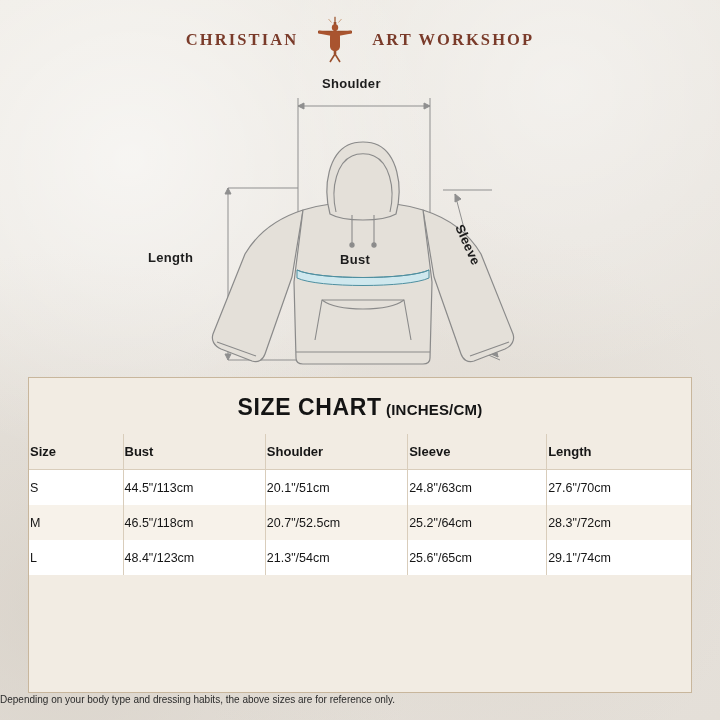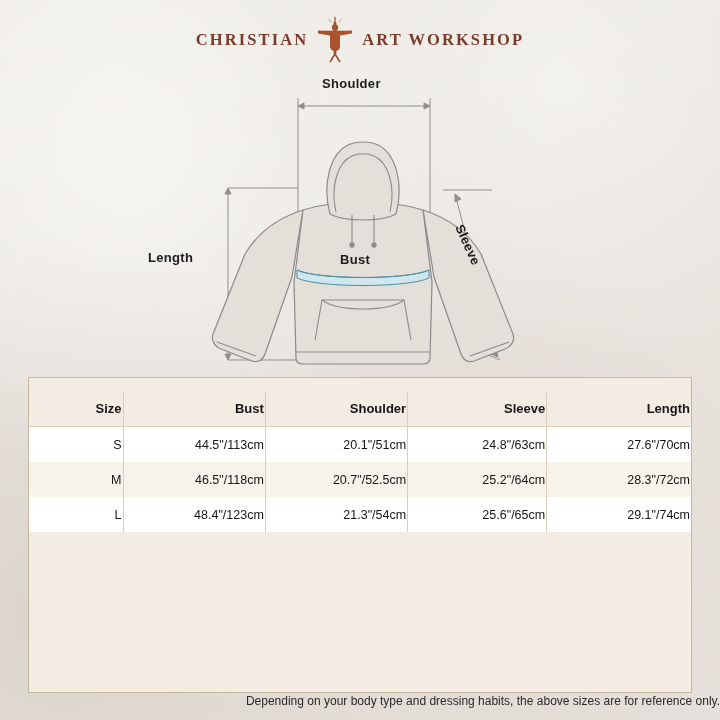--- a/index.html
+++ b/index.html
@@ -27,20 +27,21 @@
 
   
   .brand {
     position: absolute;
     top: 14px;
     left: 0;
     right: 0;
     display: flex;
     align-items: center;
     justify-content: center;
+    gap: 10px;
   }
   .brand-mark {
     width: 54px;
     height: 52px;
     position: relative;
     flex: none;
   }
   .brand-left, .brand-right {
     font-family: "Liberation Serif", serif;
     font-size: 16.5px;
@@ -104,21 +105,21 @@
     letter-spacing: .2px;
   }
   table.size-table {
     width: 100%;
     border-collapse: collapse;
     margin-top: 13px;
     table-layout: fixed;
   }
   table.size-table th,
   table.size-table td {
-    text-align: right;
+    text-align: left;
     font-size: 12.5px;
     color: #161616;
     height: 33px;
     border-right: 1px solid #d9cdbb;
   }
   table.size-table th:last-child,
   table.size-table td:last-child { border-right: none; }
   table.size-table th {
     font-weight: 700;
     font-size: 13px;
@@ -131,22 +132,22 @@
   table.size-table col.c-b { width: 21.5%; }
   table.size-table col.c-s { width: 21.5%; }
   table.size-table col.c-sl { width: 21%; }
   table.size-table col.c-l { width: 21.8%; }
 
   .footnote {
     position: absolute;
     left: 0;
     right: 0;
     top: 694px;
-    text-align: right;
-    font-size: 12px;
+    text-align: left;
+    font-size: 10px;
     color: #2b2b2b;
   }
 </style>
 </head>
 <body>
 
 <div class="page">
 
   <div class="brand">
     <span class="brand-left">CHRISTIAN</span>
@@ -231,20 +232,24 @@
       </g>
     </svg>
 
     <span class="dim-label" id="lbl-shoulder">Shoulder</span>
     <span class="dim-label" id="lbl-length">Length</span>
     <span class="dim-label" id="lbl-bust">Bust</span>
     <span class="dim-label" id="lbl-sleeve">Sleeve</span>
   </div>
 
   <div class="card">
+    <div class="card-title">
+      <span class="t1">SIZE CHART</span>
+      <span class="t2">(INCHES/CM)</span>
+    </div>
 
     <table class="size-table">
       <colgroup>
         <col class="c-size">
           <col class="c-b">
           <col class="c-s">
           <col class="c-sl">
           <col class="c-l">
       </colgroup>
       <thead>

